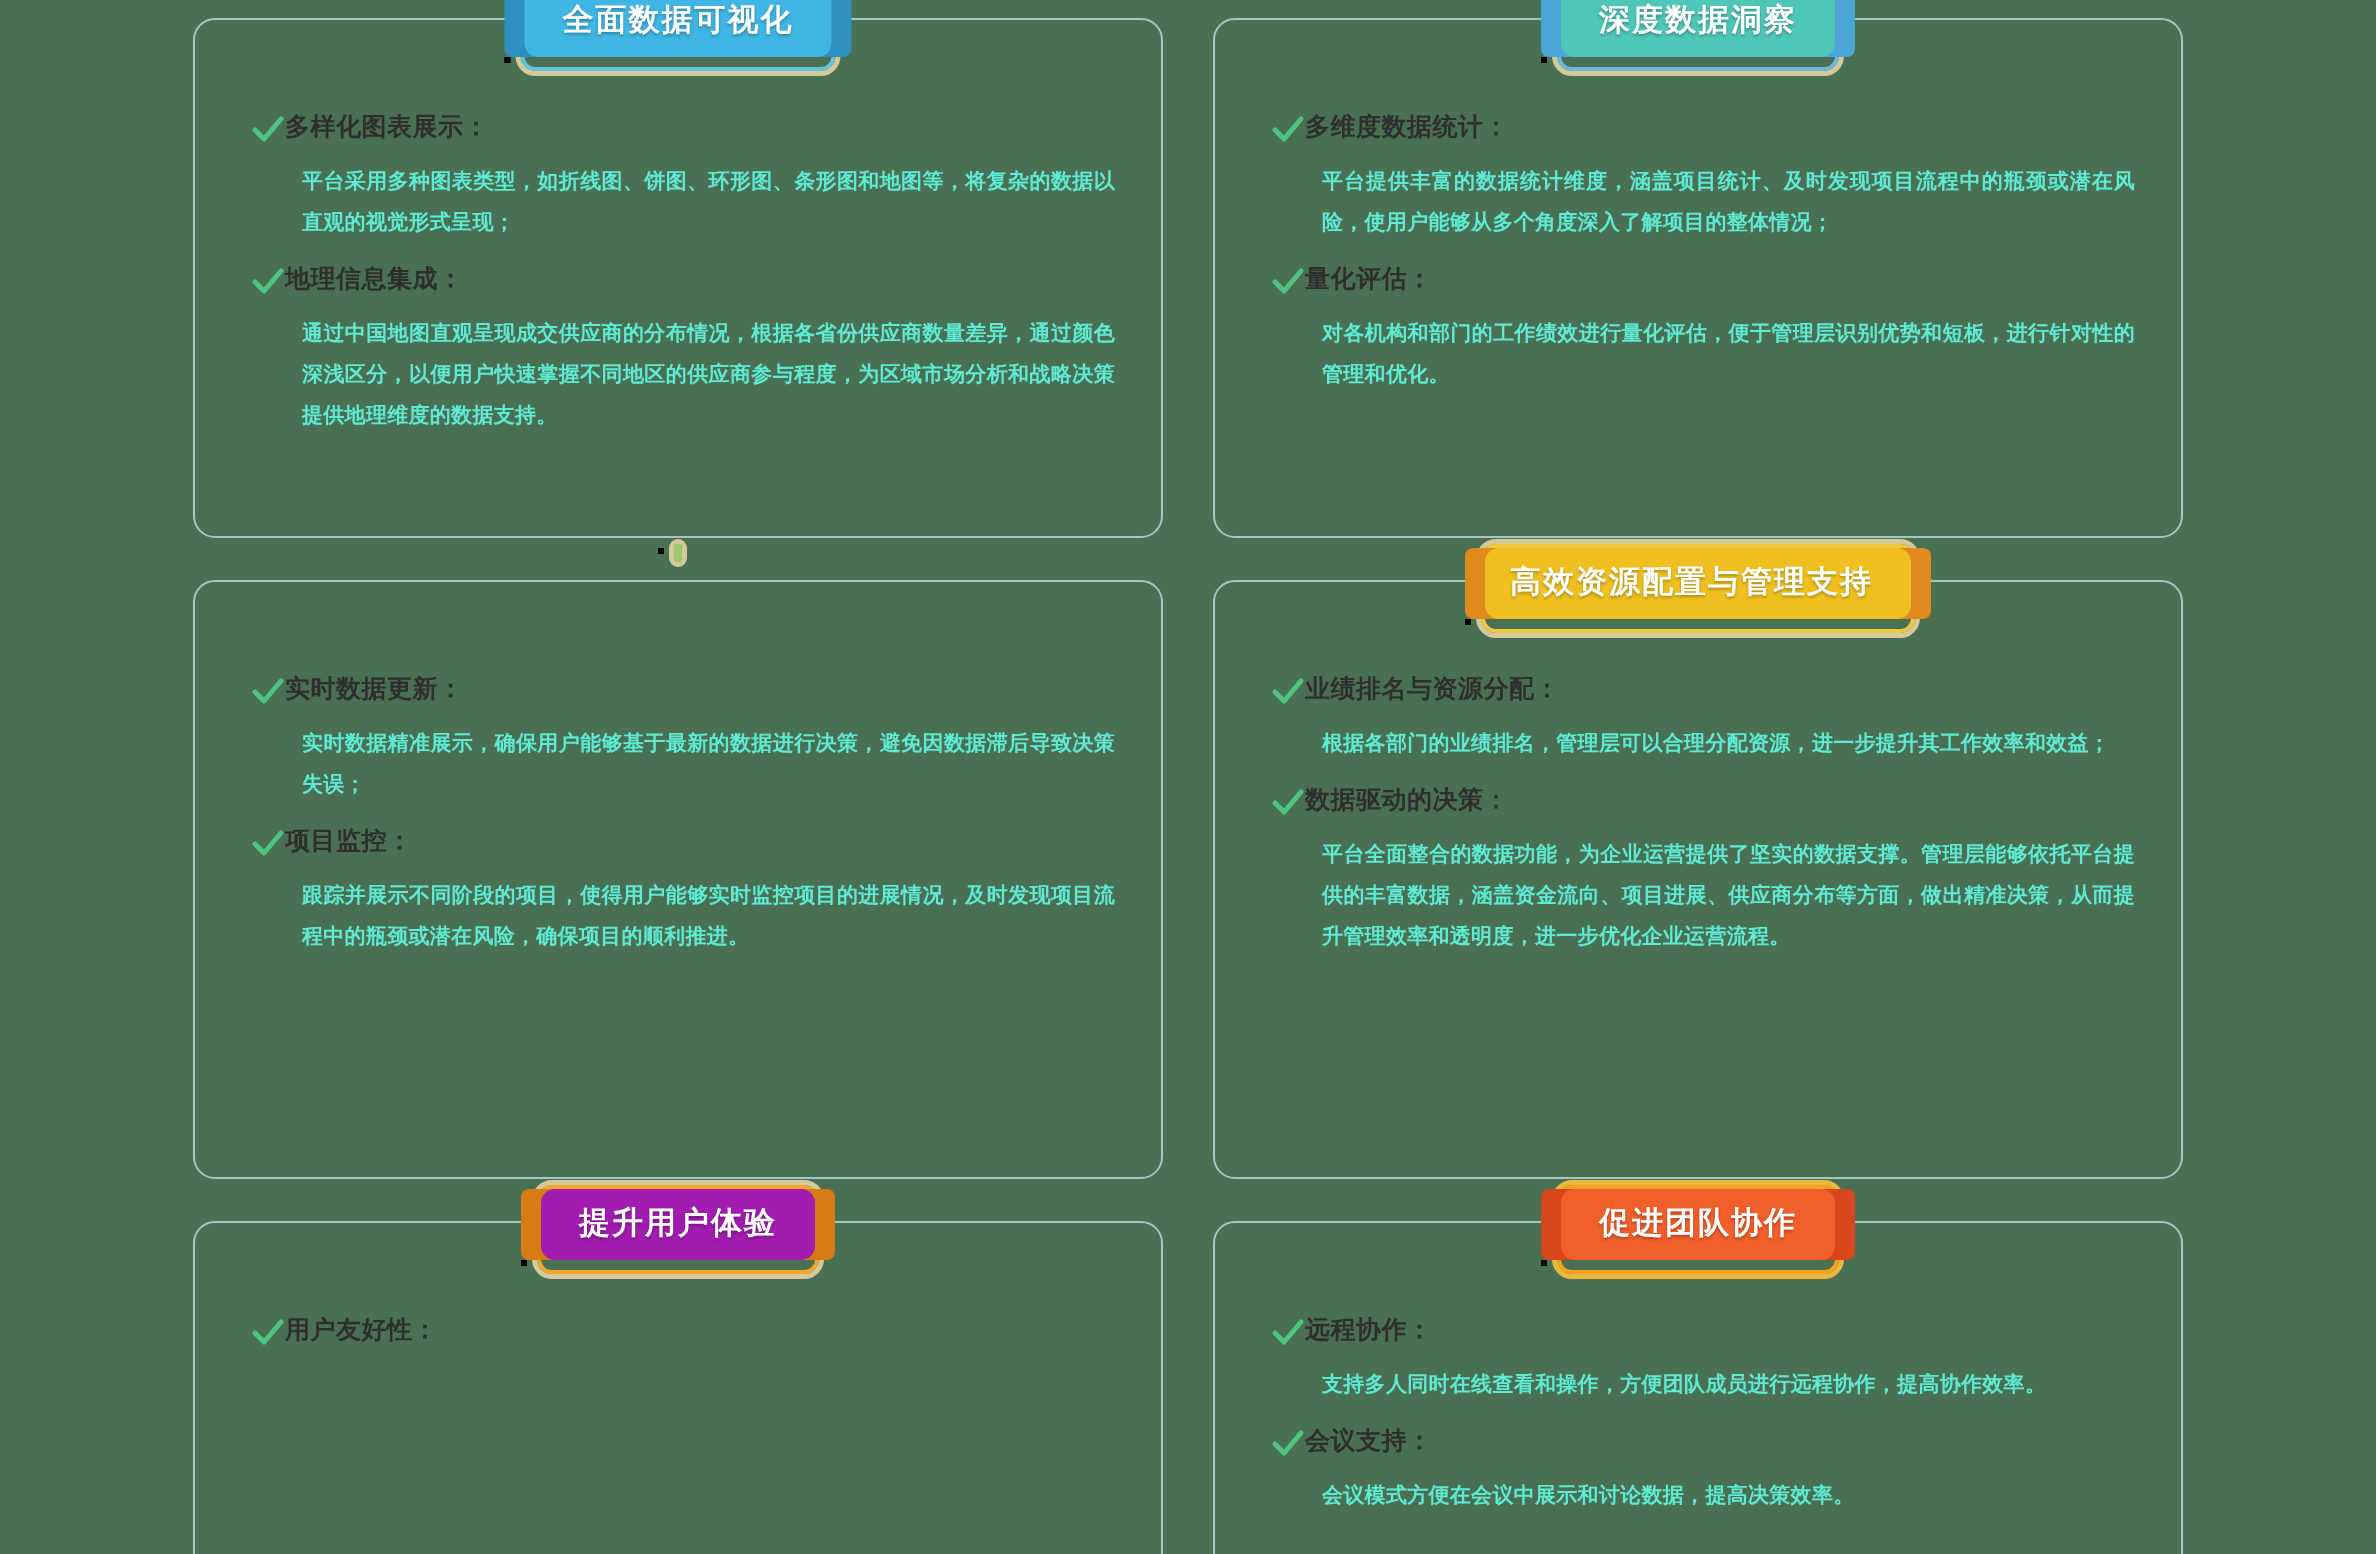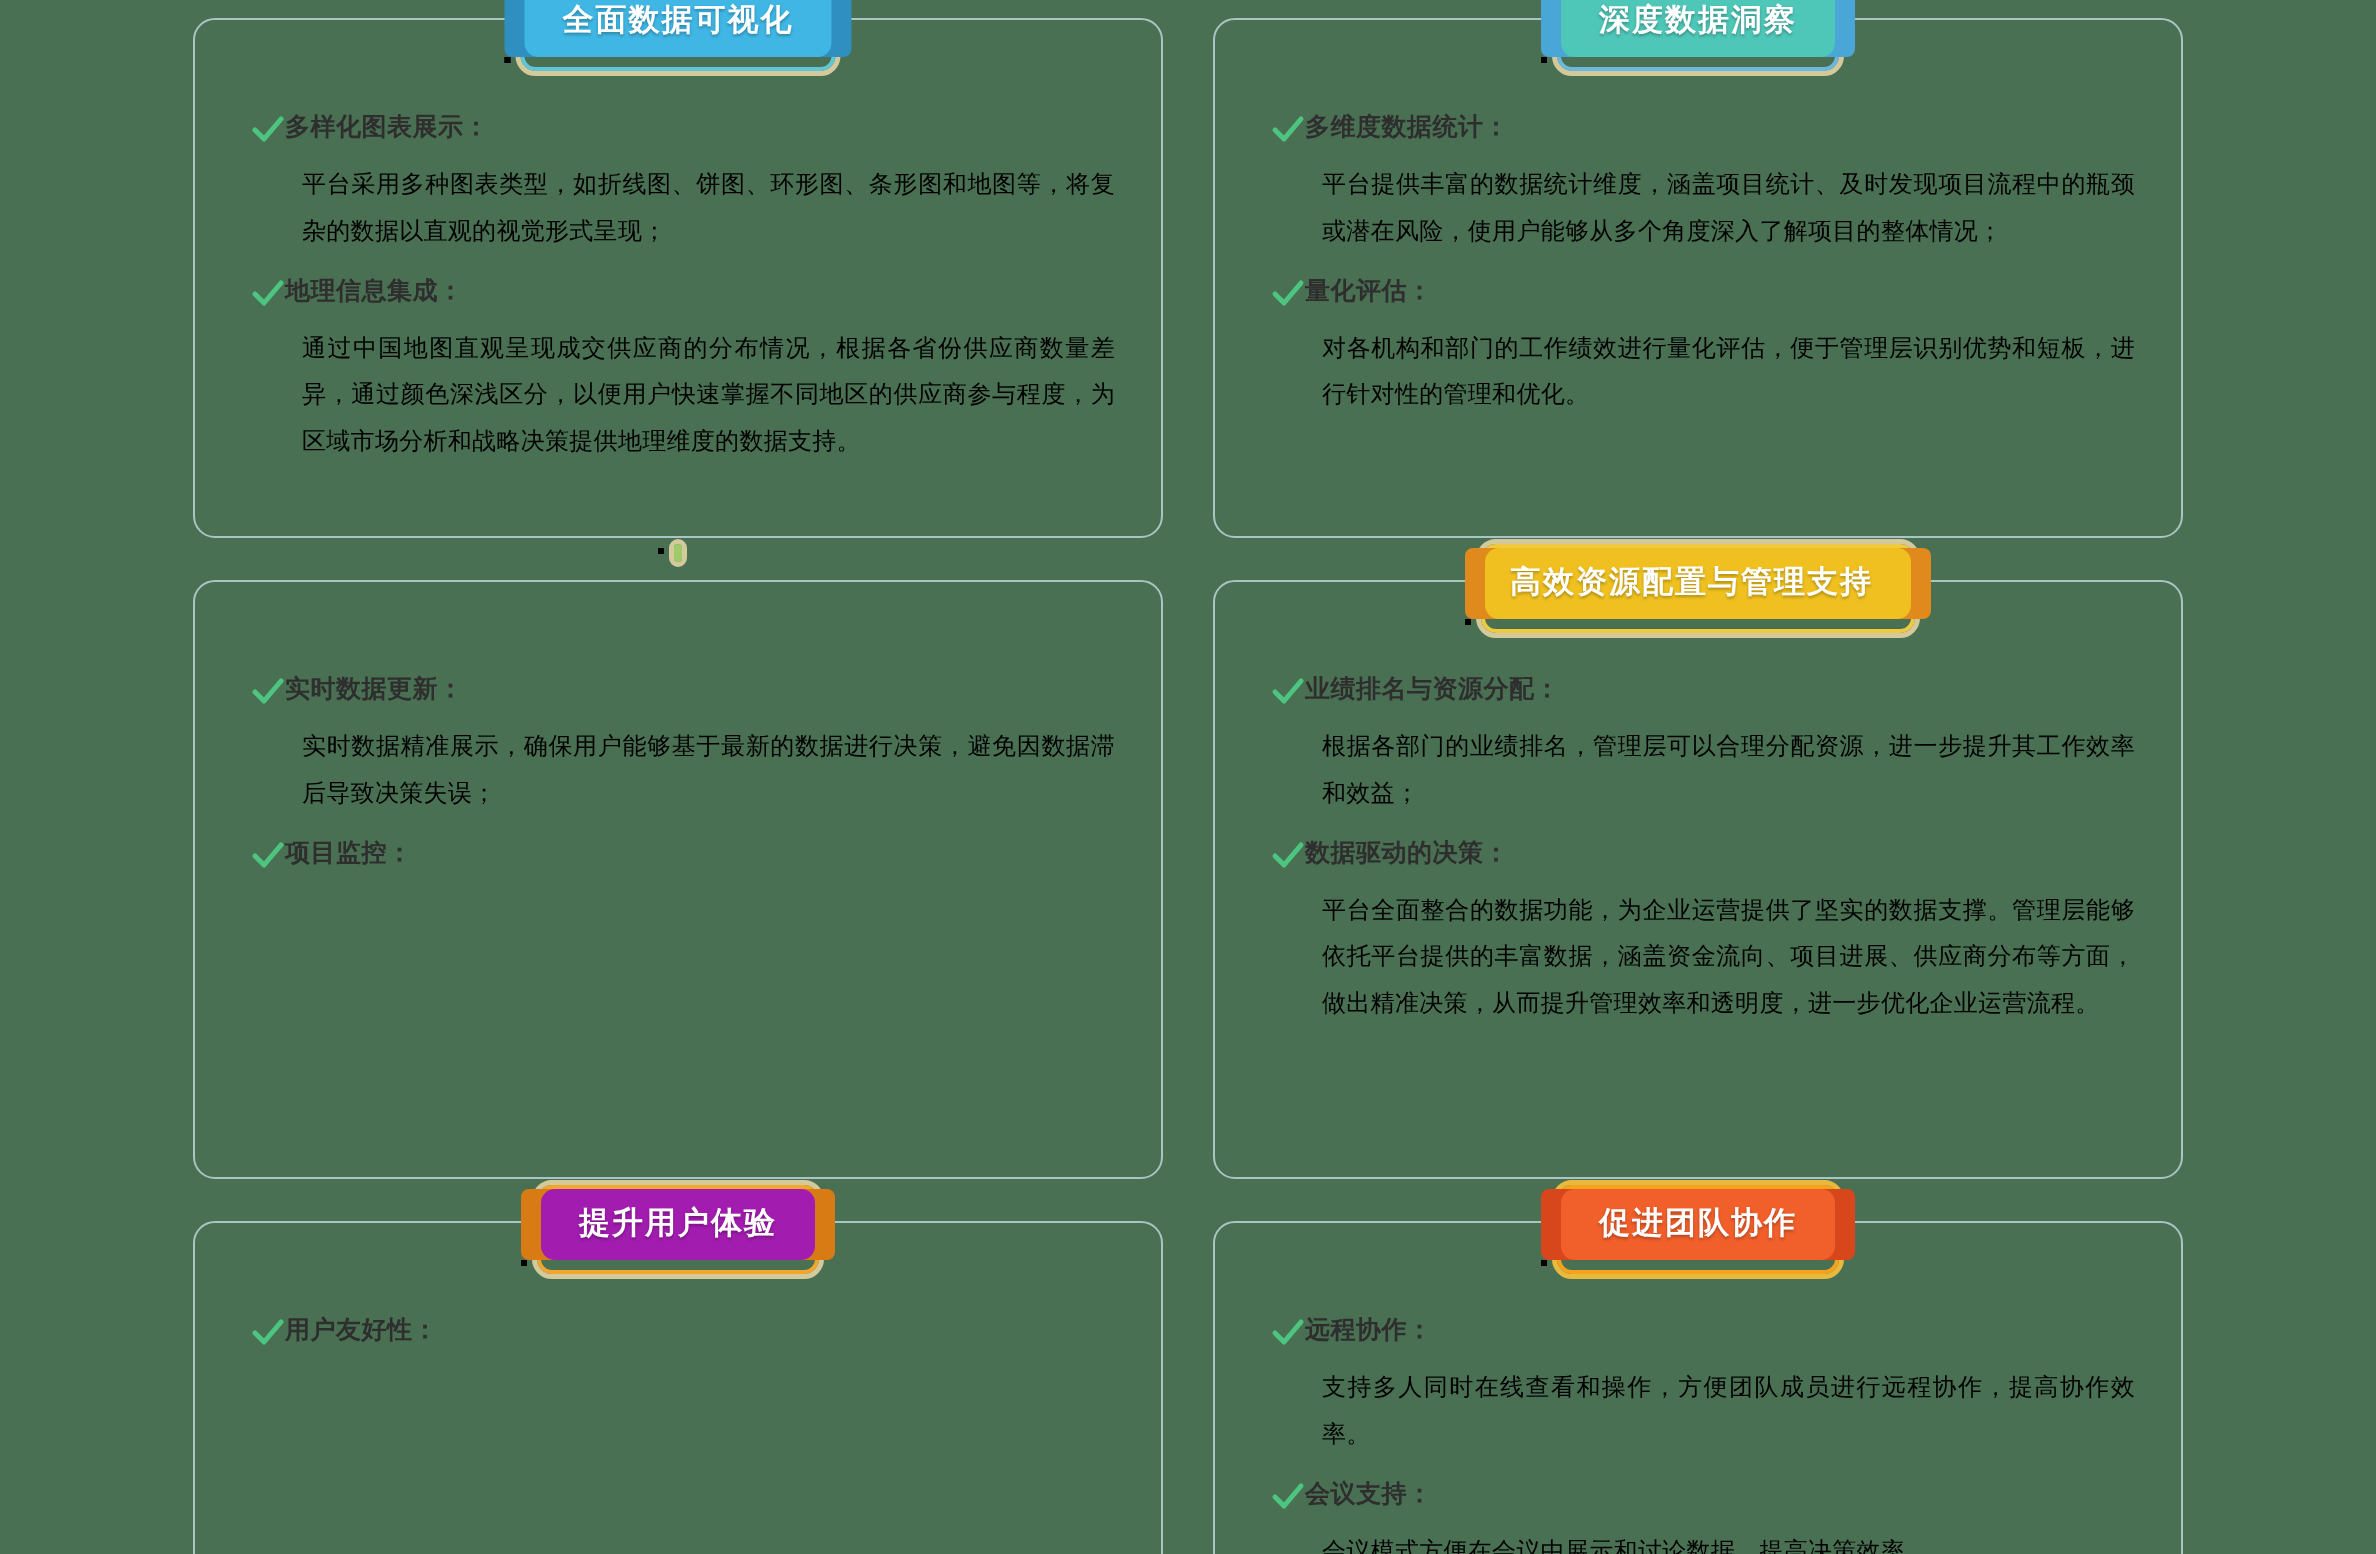--- a/index.html
+++ b/index.html
@@ -144,26 +144,27 @@
 
   .item-title {
     font-size: 25px;
     font-weight: bold;
     color: #2e2e2e;
     line-height: 1.25;
     letter-spacing: 0.5px;
   }
 
   .item-desc {
-    font-size: 24px;
-    color: #000000;
+    font-size: 21px;
+    color: #5eead4;
     line-height: 1.95;
     letter-spacing: 0.3px;
     padding-left: 51px;
     text-align: justify;
+    font-weight: bold;
   }
 </style>
 </head>
 <body>
 
 <div class="board">
   <div class="grid">
 
     <section class="card b-blue">
       <div class="badge-wrap">
@@ -255,20 +256,21 @@
         </div>
         <div class="item">
           <div class="item-head">
             <span class="check-icon">
               <svg viewBox="0 0 34 34">
                   <path d="M4 17 L13 26 L30 6" fill="none" stroke="#4dc47f" stroke-width="5" stroke-linecap="round" stroke-linejoin="round"></path>
                 </svg>
             </span>
             <span class="item-title">项目监控：</span>
           </div>
+          <p class="item-desc">跟踪并展示不同阶段的项目，使得用户能够实时监控项目的进展情况，及时发现项目流程中的瓶颈或潜在风险，确保项目的顺利推进。</p>
         </div>
       </div>
     </section>
 
     <section class="card b-gold">
       <div class="badge-wrap">
         <div class="badge-outer">
           <div class="badge-back"></div>
           <div class="badge-inner">
             <div class="badge-title">高效资源配置与管理支持</div>

